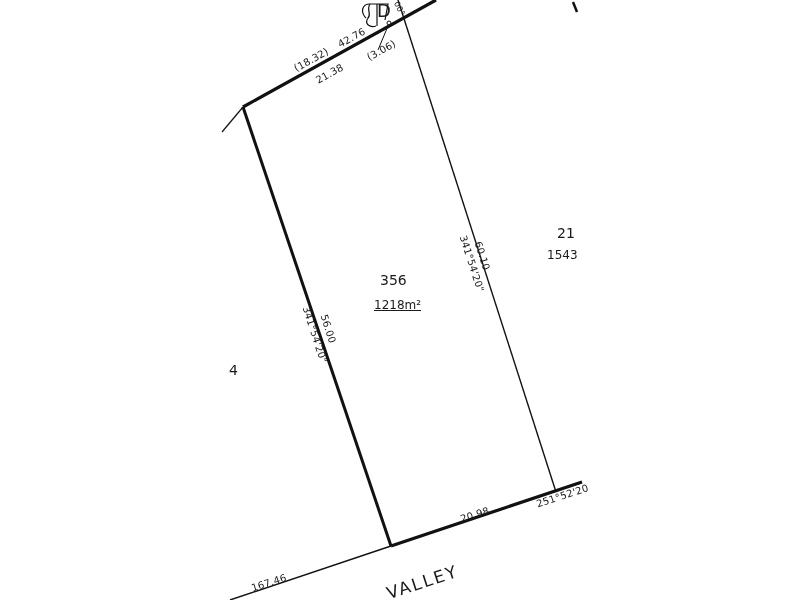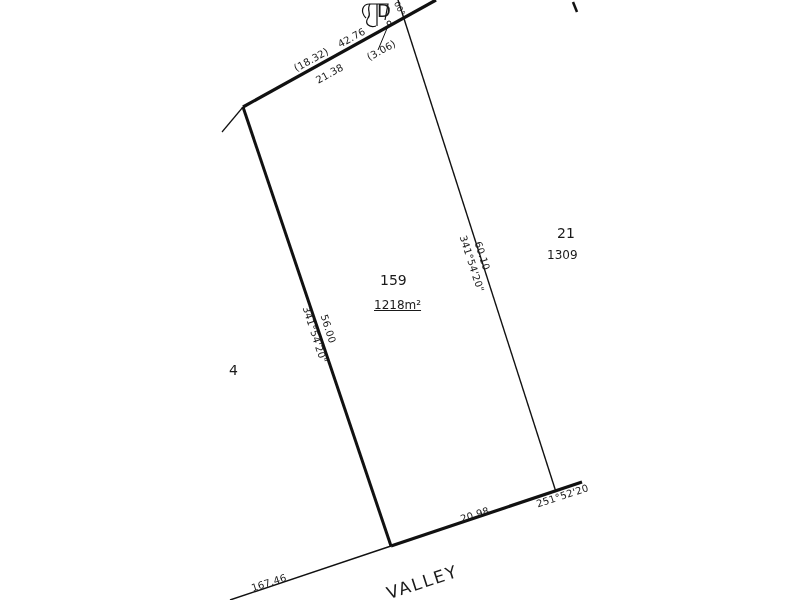--- a/index.html
+++ b/index.html
@@ -50,25 +50,25 @@
   <div class="lbl dim" style="left:336px; top:40px; transform: rotate(-29deg);">42.76</div>
   <div class="lbl dim" style="left:314px; top:76px; transform: rotate(-29deg);">21.38</div>
   <div class="lbl dim" style="left:365px; top:53px; transform: rotate(-29deg);">(3.06)</div>
 
   <div class="lbl dim" style="left:483px; top:240px; transform: rotate(72deg);">60.10</div>
   <div class="lbl dim" style="left:468px; top:234px; transform: rotate(72deg);">341°54'20"</div>
 
   <div class="lbl dim" style="left:329px; top:313px; transform: rotate(72deg);">56.00</div>
   <div class="lbl dim" style="left:311px; top:305px; transform: rotate(72deg);">341°54'20"</div>
 
-  <div class="lbl lot-num" style="left:380px; top:272px;">159</div>
+  <div class="lbl lot-num" style="left:380px; top:272px;">356</div>
   <div class="lbl lot-area" style="left:374px; top:298px;text-decoration:underline;">1218m²</div>
 
   <div class="lbl lot-num" style="left:557px; top:225px;">21</div>
-  <div class="lbl lot-area" style="left:547px; top:248px;">1309</div>
+  <div class="lbl lot-area" style="left:547px; top:248px;">1543</div>
 
   <div class="lbl lot-num" style="left:229px; top:362px;">4</div>
 
   <div class="lbl dim" style="left:459px; top:514px; transform: rotate(-18deg);">20.98</div>
   <div class="lbl dim" style="left:535px; top:499px; transform: rotate(-18deg);">251°52'20</div>
 
   <div class="lbl dim" style="left:250px; top:583px; transform: rotate(-18deg);">167.46</div>
   <div class="lbl street" style="left:384px; top:584px; transform: rotate(-18deg);">VALLEY</div>
 </div>
 

